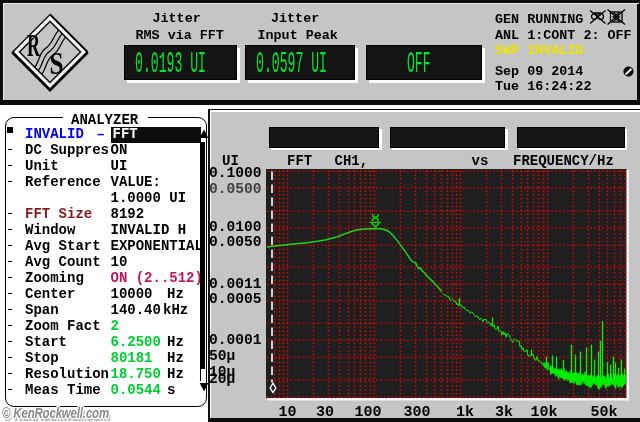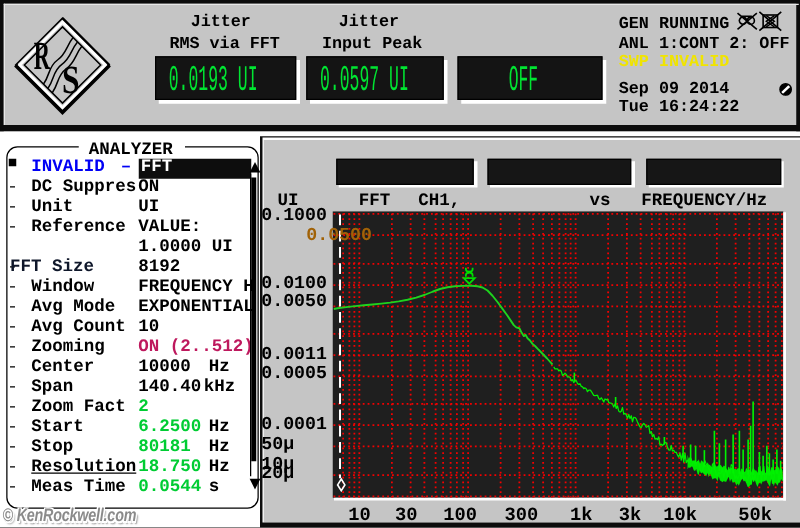--- a/index.html
+++ b/index.html
@@ -159,21 +159,21 @@
       <line x1="355.5" y1="209.9" x2="355.5" y2="190.6"></line>
       <line x1="358.5" y1="209.4" x2="358.5" y2="199.6"></line>
     </g>
     <g stroke="#00e000" stroke-width="1.4" fill="none">
       <path d="M106.69999999999997,45.1 v1.2 q0,2 2.7,2 q2.7,0 2.7,-2 v-1.2"></path>
       <path d="M106.69999999999997,52.3 v-1.2 q0,-2 2.7,-2 q2.7,0 2.7,2 v1.2"></path>
       <polygon points="104.99999999999997,53.4 113.79999999999998,53.4 109.39999999999998,57.9"></polygon>
     </g>
   </svg>
 <div style="position:absolute;left:209px;top:165.7px;font:bold 14.6px/14.9px 'Liberation Mono',monospace;color:#000;white-space:pre;">0.1000</div>
-<div style="position:absolute;left:209px;top:181.7px;font:bold 14.6px/14.9px 'Liberation Mono',monospace;color:#a16207;white-space:pre;padding-left:36px;">0.0500</div>
+<div style="position:absolute;left:209px;top:181.7px;font:bold 14.6px/14.9px 'Liberation Mono',monospace;color:#404040;white-space:pre;">0.0500</div>
 <div style="position:absolute;left:209px;top:219.7px;font:bold 14.6px/14.9px 'Liberation Mono',monospace;color:#000;white-space:pre;">0.0100</div>
 <div style="position:absolute;left:209px;top:235.2px;font:bold 14.6px/14.9px 'Liberation Mono',monospace;color:#000;white-space:pre;">0.0050</div>
 <div style="position:absolute;left:209px;top:277.2px;font:bold 14.6px/14.9px 'Liberation Mono',monospace;color:#000;white-space:pre;">0.0011</div>
 <div style="position:absolute;left:209px;top:292.2px;font:bold 14.6px/14.9px 'Liberation Mono',monospace;color:#000;white-space:pre;">0.0005</div>
 <div style="position:absolute;left:209px;top:333.2px;font:bold 14.6px/14.9px 'Liberation Mono',monospace;color:#000;white-space:pre;">0.0001</div>
 <div style="position:absolute;left:209px;top:348.7px;font:bold 14.6px/14.9px 'Liberation Mono',monospace;color:#000;white-space:pre;">50µ</div>
 <div style="position:absolute;left:209px;top:371.7px;font:bold 14.6px/14.9px 'Liberation Mono',monospace;color:#000;white-space:pre;">20µ</div>
 <div style="position:absolute;left:209px;top:365px;font:bold 14.6px/14.9px 'Liberation Mono',monospace;color:#000;white-space:pre;">10µ</div>
 <div style="position:absolute;left:278.5px;top:404.5px;font:bold 15px/15.3px 'Liberation Mono',monospace;color:#000;white-space:pre;">10</div>
 <div style="position:absolute;left:316.0px;top:404.5px;font:bold 15px/15.3px 'Liberation Mono',monospace;color:#000;white-space:pre;">30</div>
@@ -195,27 +195,27 @@
 <div style="position:absolute;left:25px;top:142.8px;font:bold 14px/14.3px 'Liberation Mono',monospace;color:#000;white-space:pre;">DC Suppres</div>
 <div style="position:absolute;left:110.5px;top:142.8px;font:bold 14px/14.3px 'Liberation Mono',monospace;color:#000;white-space:pre;">ON</div>
 <div style="position:absolute;left:8px;top:164.5px;width:4px;height:1.8px;background:#000"></div>
 <div style="position:absolute;left:25px;top:158.8px;font:bold 14px/14.3px 'Liberation Mono',monospace;color:#000;white-space:pre;">Unit</div>
 <div style="position:absolute;left:110.5px;top:158.8px;font:bold 14px/14.3px 'Liberation Mono',monospace;color:#000;white-space:pre;">UI</div>
 <div style="position:absolute;left:8px;top:180.5px;width:4px;height:1.8px;background:#000"></div>
 <div style="position:absolute;left:25px;top:174.8px;font:bold 14px/14.3px 'Liberation Mono',monospace;color:#000;white-space:pre;">Reference</div>
 <div style="position:absolute;left:110.5px;top:174.8px;font:bold 14px/14.3px 'Liberation Mono',monospace;color:#000;white-space:pre;">VALUE:</div>
 <div style="position:absolute;left:110.5px;top:190.8px;font:bold 14px/14.3px 'Liberation Mono',monospace;color:#000;white-space:pre;">1.0000 UI</div>
 <div style="position:absolute;left:8px;top:212.5px;width:4px;height:1.8px;background:#000"></div>
-<div style="position:absolute;left:8px;top:206.8px;font:bold 14px/14.3px 'Liberation Mono',monospace;color:#0f172a;white-space:pre;">FFT Size</div>
+<div style="position:absolute;left:25px;top:206.8px;font:bold 14px/14.3px 'Liberation Mono',monospace;color:#7f1d1d;white-space:pre;">FFT Size</div>
 <div style="position:absolute;left:110.5px;top:206.8px;font:bold 14px/14.3px 'Liberation Mono',monospace;color:#000;white-space:pre;">8192</div>
 <div style="position:absolute;left:8px;top:228.5px;width:4px;height:1.8px;background:#000"></div>
 <div style="position:absolute;left:25px;top:222.8px;font:bold 14px/14.3px 'Liberation Mono',monospace;color:#000;white-space:pre;">Window</div>
-<div style="position:absolute;left:110.5px;top:222.8px;font:bold 14px/14.3px 'Liberation Mono',monospace;color:#000;white-space:pre;">FREQUENCY H</div>
+<div style="position:absolute;left:110.5px;top:222.8px;font:bold 14px/14.3px 'Liberation Mono',monospace;color:#000;white-space:pre;">INVALID H</div>
 <div style="position:absolute;left:8px;top:244.5px;width:4px;height:1.8px;background:#000"></div>
-<div style="position:absolute;left:25px;top:238.8px;font:bold 14px/14.3px 'Liberation Mono',monospace;color:#000;white-space:pre;">Avg Mode</div>
+<div style="position:absolute;left:25px;top:238.8px;font:bold 14px/14.3px 'Liberation Mono',monospace;color:#000;white-space:pre;">Avg Start</div>
 <div style="position:absolute;left:110.5px;top:238.8px;font:bold 14px/14.3px 'Liberation Mono',monospace;color:#000;white-space:pre;">EXPONENTIAL</div>
 <div style="position:absolute;left:8px;top:260.5px;width:4px;height:1.8px;background:#000"></div>
 <div style="position:absolute;left:25px;top:254.8px;font:bold 14px/14.3px 'Liberation Mono',monospace;color:#000;white-space:pre;">Avg Count</div>
 <div style="position:absolute;left:110.5px;top:254.8px;font:bold 14px/14.3px 'Liberation Mono',monospace;color:#000;white-space:pre;">10</div>
 <div style="position:absolute;left:8px;top:276.5px;width:4px;height:1.8px;background:#000"></div>
 <div style="position:absolute;left:25px;top:270.8px;font:bold 14px/14.3px 'Liberation Mono',monospace;color:#000;white-space:pre;">Zooming</div>
 <div style="position:absolute;left:110.5px;top:270.8px;font:bold 14px/14.3px 'Liberation Mono',monospace;color:#be185d;white-space:pre;">ON (2..512)</div>
 <div style="position:absolute;left:8px;top:292.5px;width:4px;height:1.8px;background:#000"></div>
 <div style="position:absolute;left:25px;top:286.8px;font:bold 14px/14.3px 'Liberation Mono',monospace;color:#000;white-space:pre;">Center</div>
 <div style="position:absolute;left:110.5px;top:286.8px;font:bold 14px/14.3px 'Liberation Mono',monospace;color:#000;white-space:pre;">10000</div>
@@ -229,21 +229,21 @@
 <div style="position:absolute;left:110.5px;top:318.8px;font:bold 14px/14.3px 'Liberation Mono',monospace;color:#00cc33;white-space:pre;">2</div>
 <div style="position:absolute;left:8px;top:340.5px;width:4px;height:1.8px;background:#000"></div>
 <div style="position:absolute;left:25px;top:334.8px;font:bold 14px/14.3px 'Liberation Mono',monospace;color:#000;white-space:pre;">Start</div>
 <div style="position:absolute;left:110.5px;top:334.8px;font:bold 14px/14.3px 'Liberation Mono',monospace;color:#00cc33;white-space:pre;">6.2500</div>
 <div style="position:absolute;left:167px;top:334.8px;font:bold 14px/14.3px 'Liberation Mono',monospace;color:#000;white-space:pre;">Hz</div>
 <div style="position:absolute;left:8px;top:356.5px;width:4px;height:1.8px;background:#000"></div>
 <div style="position:absolute;left:25px;top:350.8px;font:bold 14px/14.3px 'Liberation Mono',monospace;color:#000;white-space:pre;">Stop</div>
 <div style="position:absolute;left:110.5px;top:350.8px;font:bold 14px/14.3px 'Liberation Mono',monospace;color:#00cc33;white-space:pre;">80181</div>
 <div style="position:absolute;left:167px;top:350.8px;font:bold 14px/14.3px 'Liberation Mono',monospace;color:#000;white-space:pre;">Hz</div>
 <div style="position:absolute;left:8px;top:372.5px;width:4px;height:1.8px;background:#000"></div>
-<div style="position:absolute;left:25px;top:366.8px;font:bold 14px/14.3px 'Liberation Mono',monospace;color:#000;white-space:pre;text-decoration:underline;">Resolution</div>
+<div style="position:absolute;left:25px;top:366.8px;font:bold 14px/14.3px 'Liberation Mono',monospace;color:#000;white-space:pre;">Resolution</div>
 <div style="position:absolute;left:110.5px;top:366.8px;font:bold 14px/14.3px 'Liberation Mono',monospace;color:#00cc33;white-space:pre;">18.750</div>
 <div style="position:absolute;left:167px;top:366.8px;font:bold 14px/14.3px 'Liberation Mono',monospace;color:#000;white-space:pre;">Hz</div>
 <div style="position:absolute;left:8px;top:388.5px;width:4px;height:1.8px;background:#000"></div>
 <div style="position:absolute;left:25px;top:382.8px;font:bold 14px/14.3px 'Liberation Mono',monospace;color:#000;white-space:pre;">Meas Time</div>
 <div style="position:absolute;left:110.5px;top:382.8px;font:bold 14px/14.3px 'Liberation Mono',monospace;color:#00cc33;white-space:pre;">0.0544</div>
 <div style="position:absolute;left:167px;top:382.8px;font:bold 14px/14.3px 'Liberation Mono',monospace;color:#000;white-space:pre;">s</div>
 <div style="position:absolute;left:200px;top:139px;width:1.4px;height:242px;background:#000"></div>
 <div style="position:absolute;left:201.4px;top:142px;width:3.4px;height:227px;background:#000"></div>
 <svg width="10" height="270" style="position:absolute;left:198.6px;top:126px">
     <polygon points="5,3.5 9.3,12 0.7,12" fill="#000"></polygon>

